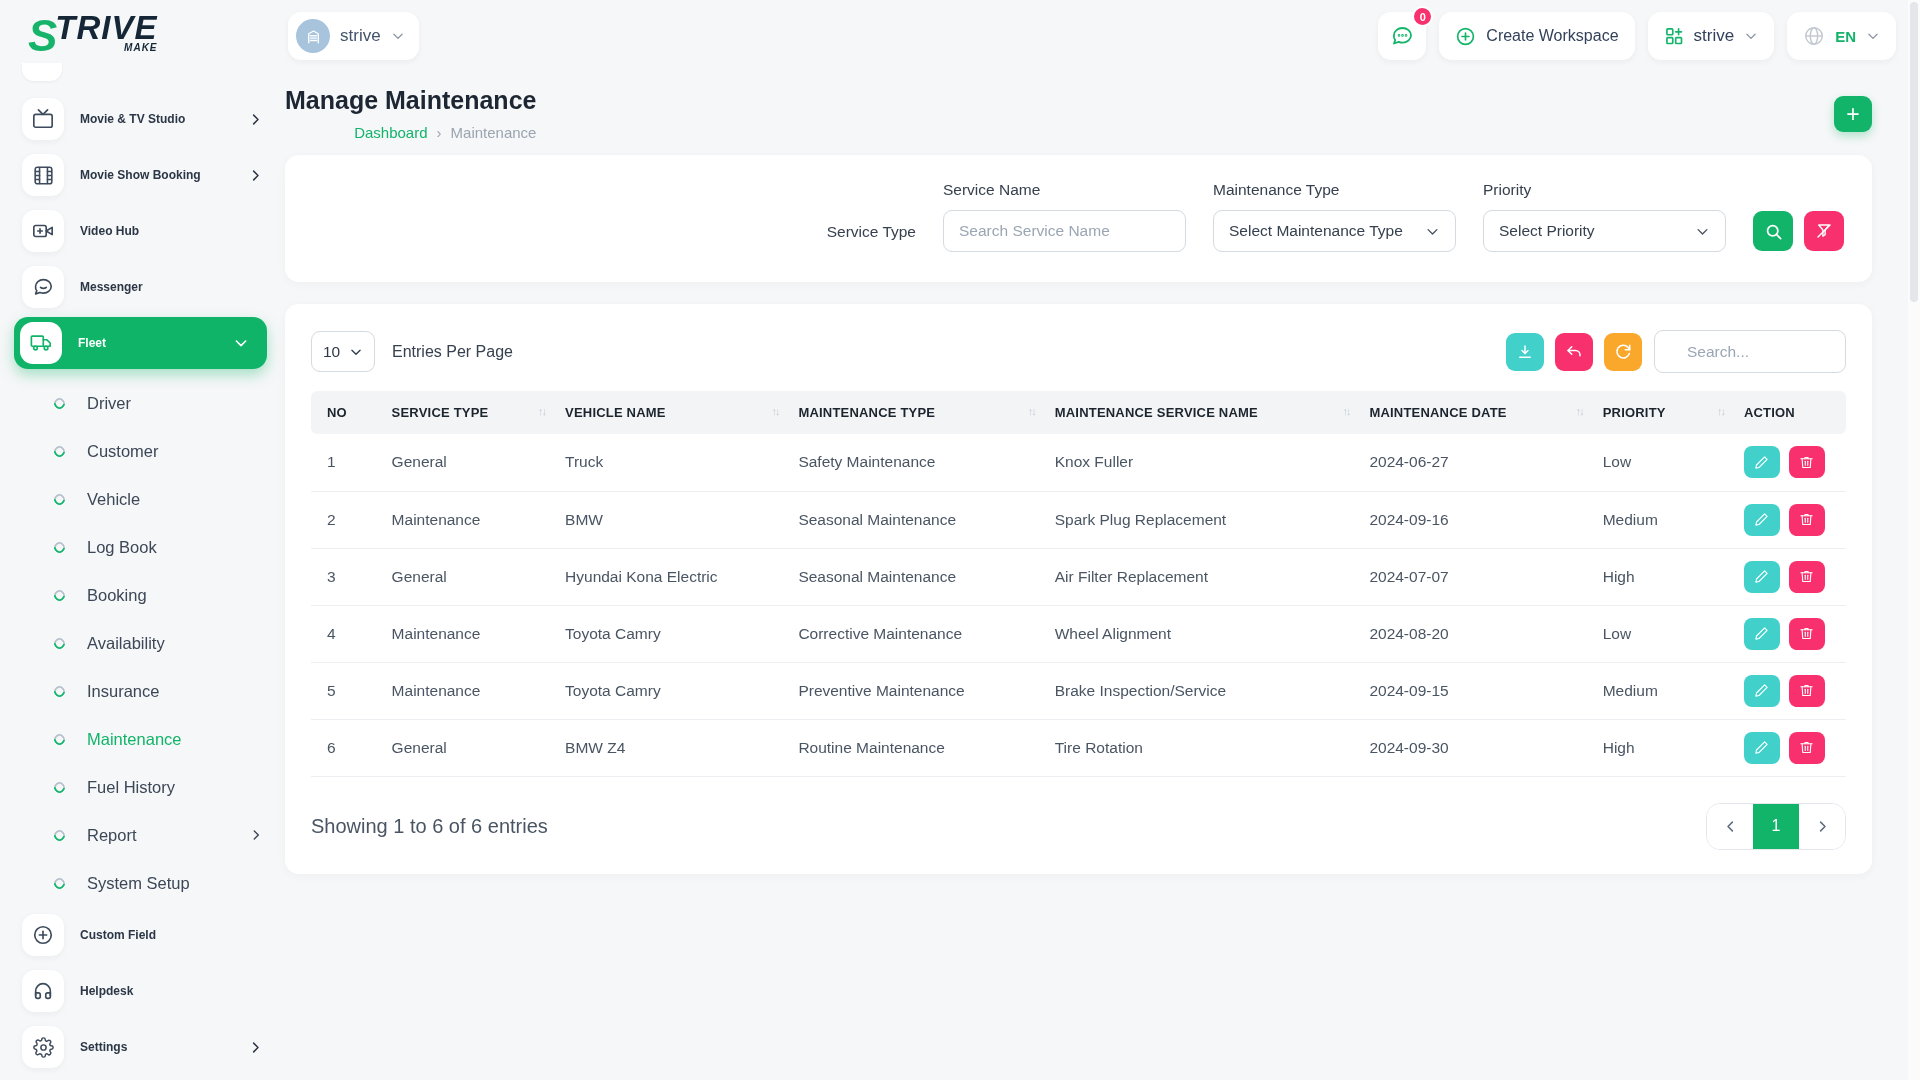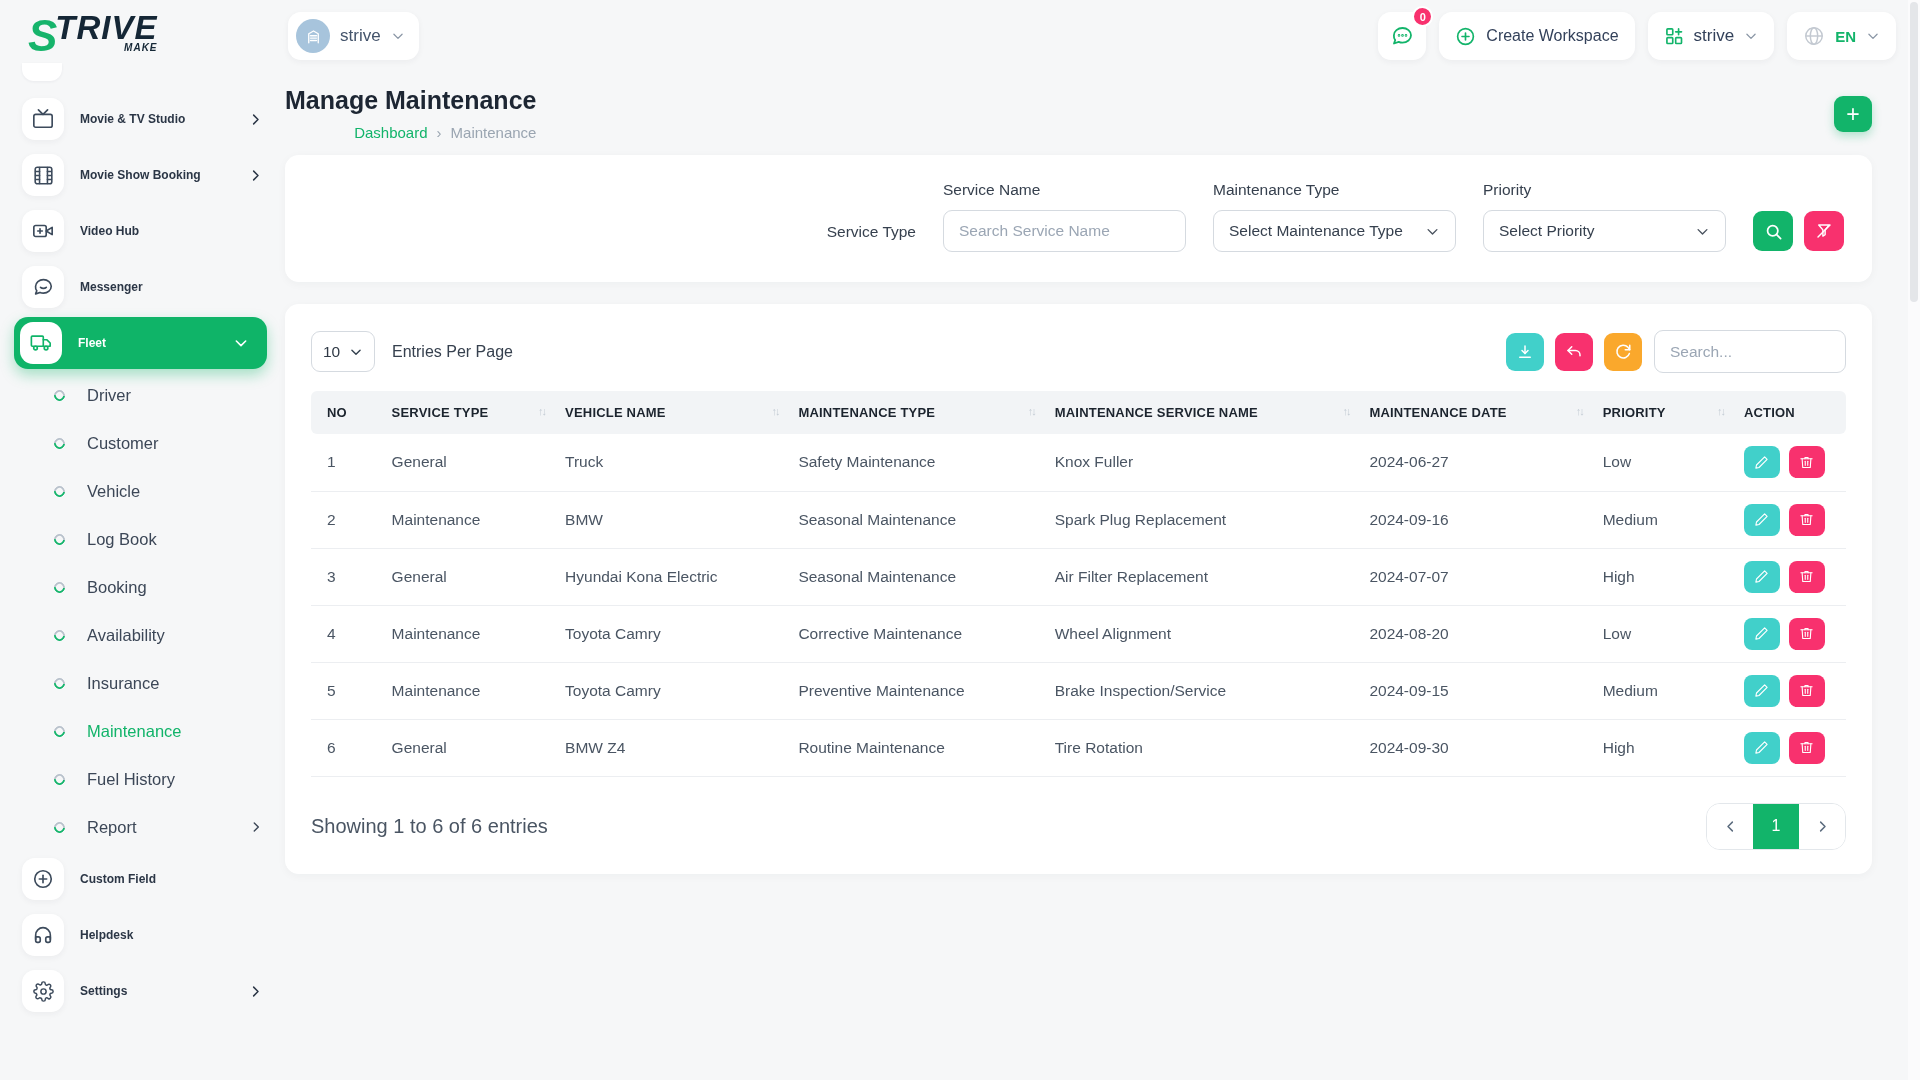--- a/index.html
+++ b/index.html
@@ -12,21 +12,21 @@
   .logo { display:flex; align-items:flex-end; padding:4px 0 10px 14px; cursor:pointer; }
   .logo-s { color:#16b46b; font-size:44px; font-weight:900; font-style:italic; line-height:.8; letter-spacing:-2px; }
   .logo-rest { display:flex; flex-direction:column; }
   .logo-trive { color:#152736; font-size:33px; font-weight:900; font-style:italic; line-height:.85; letter-spacing:1px; }
   .logo-make { color:#152736; font-size:10px; font-weight:700; font-style:italic; text-align:right; letter-spacing:1px; }
   .scroll-stub { width:40px; height:18px; background:#fff; border-radius:0 0 12px 12px; margin:0 0 10px 8px; box-shadow:0 1px 3px rgba(30,40,60,.06); }
   .nav-item { display:flex; align-items:center; height:56px; padding-right:22px; cursor:pointer; }
   .icon-box { width:42px; height:42px; background:#fff; border-radius:13px; display:flex; align-items:center; justify-content:center; box-shadow:0 2px 6px rgba(30,40,60,.05); margin:0 16px 0 8px; flex:0 0 auto; }
   .nav-label { font-size:12px; font-weight:600; color:#2b3646; flex:1; }
   .chev { color:#2b3646; flex:0 0 auto; }
-  .fleet-pill { display:flex; align-items:center; height:52px; margin:2px 18px 2px 0; background:#0fb468; border-radius:14px; padding-right:18px; box-shadow:0 6px 14px rgba(15,180,104,.35); cursor:pointer; }
+  .fleet-pill { display:flex; align-items:center; height:52px; margin:2px 18px 10px 0; background:#0fb468; border-radius:14px; padding-right:18px; box-shadow:0 6px 14px rgba(15,180,104,.35); cursor:pointer; }
   .fleet-pill .icon-box { margin-left:6px; box-shadow:none; }
   .fleet-pill .nav-label { color:#fff; font-weight:700; }
   .fleet-pill .chev { color:#fff; }
   .sub-item { display:flex; align-items:center; height:48px; padding-left:40px; padding-right:22px; cursor:pointer; }
   .bullet { width:11px; height:11px; border-radius:50%; border:2.5px solid #b9c2cc; border-bottom-color:#17b56d; border-left-color:#17b56d; transform:rotate(-40deg); margin-right:22px; flex:0 0 auto; }
   .sub-label { font-size:16.5px; font-weight:500; color:#3c4757; flex:1; }
   .sub-item.active .sub-label { color:#12b express46a; }
   .sub-item.active .sub-label { color:#12b46a; }
 
   
@@ -66,21 +66,21 @@
   .btn-cyan { background:#41d0ca; }
   .btn-orange { background:#faa82c; }
 
   .table-card { margin-top:22px; padding:26px 26px 24px; }
   .tcontrols { display:flex; align-items:center; justify-content:space-between; }
   .tc-left { display:flex; align-items:center; gap:17px; }
   .pp-select { width:64px; height:41px; border:1px solid #d5dae0; border-radius:9px; display:flex; align-items:center; justify-content:center; gap:9px; font-size:15.5px; color:#303a46; cursor:pointer; }
   .pp-label { font-size:16px; color:#36404e; }
   .tc-right { display:flex; align-items:center; gap:11px; }
   .tc-right .sq-btn { width:38px; height:38px; }
-  .tsearch { width:192px; height:43px; border:1px solid #d5dae0; border-radius:9px; padding:0 15px; font-size:15.5px; color:#33404e; font-family:inherit; margin-left:1px; }
+  .tsearch { width:192px; height:43px; border:1px solid #d5dae0; border-radius:9px; padding:0 32px; font-size:15.5px; color:#33404e; font-family:inherit; margin-left:1px; }
   .tsearch::placeholder { color:#9ba6b4; }
 
   table { width:100%; border-collapse:collapse; margin-top:18px; }
   thead tr { background:#f2f4f6; }
   th { text-align:left; font-size:13px; font-weight:700; color:#1c242e; letter-spacing:.2px; padding:14px 10px; white-space:nowrap; }
   th:first-child { padding-left:16px; border-radius:6px 0 0 6px; }
   th:last-child { border-radius:0 6px 6px 0; }
   .sort { float:right; color:#c4ccd5; font-size:11px; letter-spacing:-2px; margin-left:8px; font-weight:400; }
   td { font-size:15.5px; color:#4a5563; padding:0 10px; height:57px; border-bottom:1px solid #eceef1; }
   td:first-child { padding-left:16px; }
@@ -224,20 +224,24 @@
     </div>
   <div class="sub-item">
       <span class="bullet"></span>
       <span class="sub-label">Report</span>
     <span class="chev">
         <svg width="14" height="14" viewBox="0 0 24 24" fill="none" stroke="#3c4757" stroke-width="2.4" stroke-linecap="round" stroke-linejoin="round">
           <polyline points="9 5 16 12 9 19"></polyline>
         </svg>
       </span>
   </div>
+  <div class="sub-item">
+      <span class="bullet"></span>
+      <span class="sub-label">System Setup</span>
+    </div>
 
   <div class="nav-item">
     <span class="icon-box">
       <svg width="22" height="22" viewBox="0 0 24 24" fill="none" stroke="#3d4b5c" stroke-width="1.8" stroke-linecap="round">
           <circle cx="12" cy="12" r="9"></circle>
           <line x1="12" y1="8" x2="12" y2="16"></line>
           <line x1="8" y1="12" x2="16" y2="12"></line>
         </svg>
     </span>
     <span class="nav-label">Custom Field</span>

